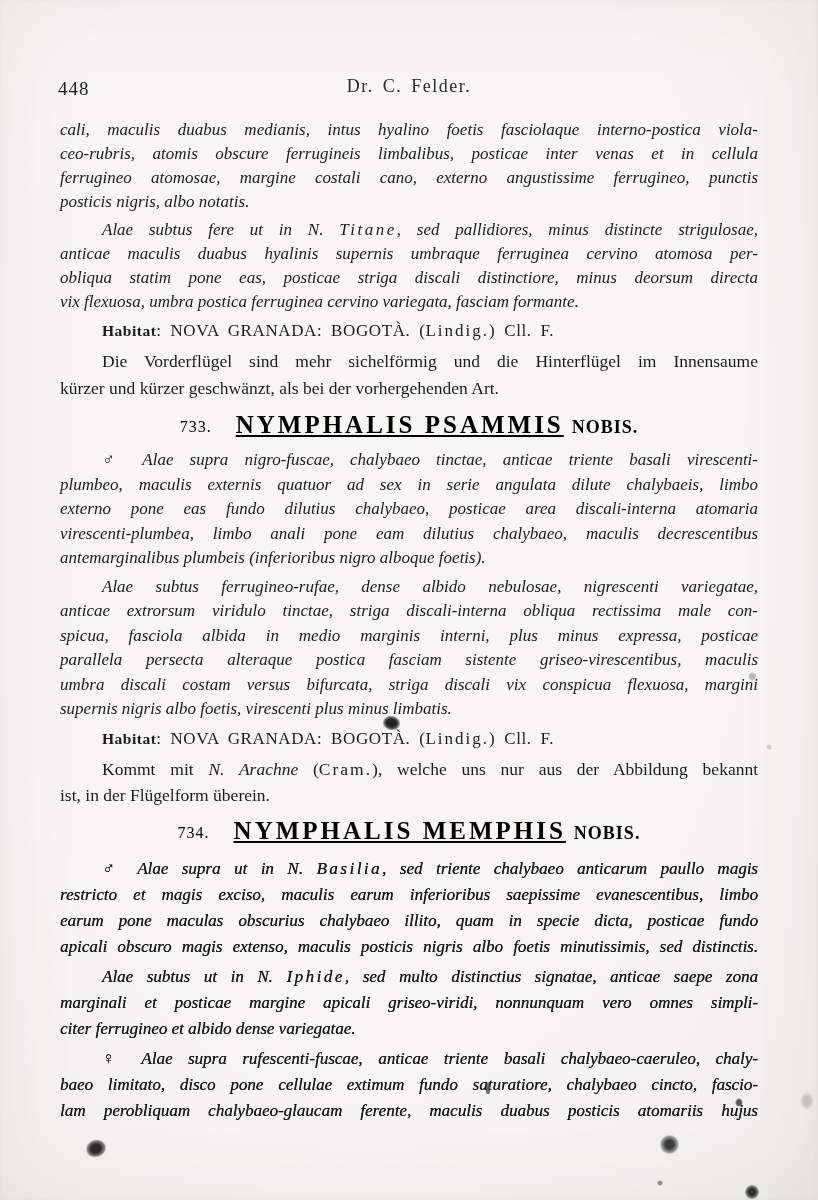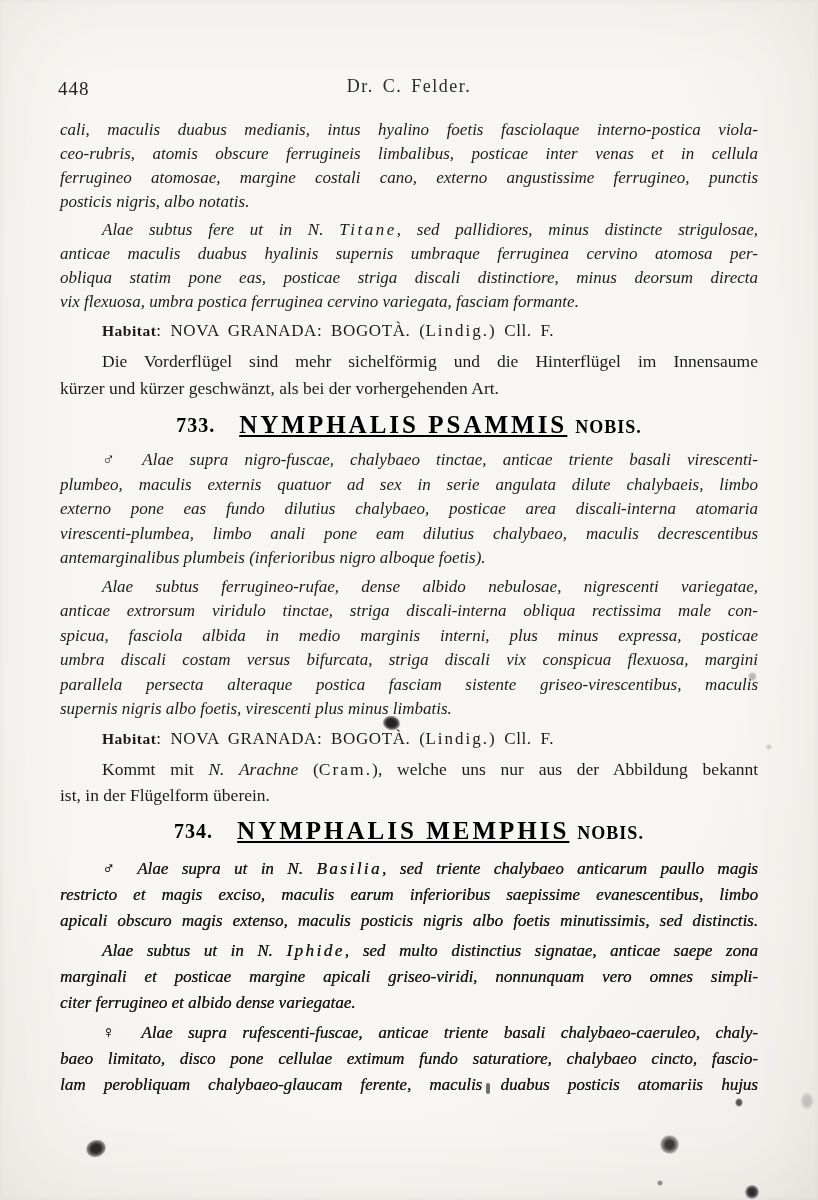--- a/index.html
+++ b/index.html
@@ -51,21 +51,21 @@
   .seg-i{font-style:italic;}
   .seg-r{font-style:normal;}
   .seg-b{font-style:normal;font-weight:bold;font-size:15.5px;letter-spacing:0.5px;}
   .seg-isp{font-style:italic;letter-spacing:2.5px;}
   .seg-rsp{font-style:normal;letter-spacing:2px;}
   
   .heading{
     text-align:center;margin-top:8px;line-height:30px;height:32px;
     color:#000;
   }
-  .h-num{font-size:20px;font-weight:bold;letter-spacing:1px;margin-right:24px;vertical-align:1px;}
+  .h-num{font-size:16px;font-weight:normal;letter-spacing:1px;margin-right:24px;vertical-align:1px;}
   .h-main{font-size:25px;font-weight:bold;letter-spacing:3px;text-decoration:underline;}
   .h-sub{font-size:18px;font-weight:bold;letter-spacing:1px;margin-left:8px;}
   
   .speck{position:absolute;border-radius:50%;filter:blur(0.7px);}
   .s1{left:86px;top:1140px;width:20px;height:17px;background:radial-gradient(#2a2a2a 35%,rgba(60,60,60,0.55) 65%,transparent 75%);transform:rotate(-20deg);}
   .s2{left:660px;top:1135px;width:19px;height:19px;background:radial-gradient(#3a3a3a 30%,rgba(70,70,70,0.5) 60%,transparent 75%);transform:rotate(15deg);}
   .s3{left:745px;top:1185px;width:14px;height:14px;background:radial-gradient(#2f2f2f 35%,rgba(70,70,70,0.5) 65%,transparent 78%);}
   .s4{left:735px;top:1098px;width:8px;height:9px;background:radial-gradient(#555 40%,transparent 75%);}
   .s5{left:486px;top:1083px;width:4px;height:11px;border-radius:2px;background:#4a4a4a;opacity:0.8;}
   .s6{left:748px;top:672px;width:9px;height:9px;background:radial-gradient(#8a8a8a 40%,transparent 75%);opacity:0.55;}
@@ -106,35 +106,36 @@
         <div class="line jl ind"><span class="seg-i">♂ Alae supra nigro-fuscae, chalybaeo tinctae, anticae triente basali virescenti-</span></div>
         <div class="line jl"><span class="seg-i">plumbeo, maculis externis quatuor ad sex in serie angulata dilute chalybaeis, limbo</span></div>
         <div class="line jl"><span class="seg-i">externo pone eas fundo dilutius chalybaeo, posticae area discali-interna atomaria</span></div>
         <div class="line jl"><span class="seg-i">virescenti-plumbea, limbo anali pone eam dilutius chalybaeo, maculis decrescentibus</span></div>
         <div class="line"><span class="seg-i">antemarginalibus plumbeis (inferioribus nigro alboque foetis).</span></div>
       </div>
       <div class="para p-body2">
         <div class="line jl ind"><span class="seg-i">Alae subtus ferrugineo-rufae, dense albido nebulosae, nigrescenti variegatae,</span></div>
         <div class="line jl"><span class="seg-i">anticae extrorsum viridulo tinctae, striga discali-interna obliqua rectissima male con-</span></div>
         <div class="line jl"><span class="seg-i">spicua, fasciola albida in medio marginis interni, plus minus expressa, posticae</span></div>
+        <div class="line jl"><span class="seg-i">parallela persecta alteraque postica fasciam sistente griseo-virescentibus, maculis</span></div>
         <div class="line jl"><span class="seg-i">umbra discali costam versus bifurcata, striga discali vix conspicua flexuosa, margini</span></div>
-        <div class="line jl"><span class="seg-i">parallela persecta alteraque postica fasciam sistente griseo-virescentibus, maculis</span></div>
         <div class="line"><span class="seg-i">supernis nigris albo foetis, virescenti plus minus limbatis.</span></div>
       </div>
       <div class="para p-hab2">
         <div class="line ind"><span class="seg-b">Habitat</span><span class="seg-r">: NOVA GRANADA: BOGOTÀ. (</span><span class="seg-rsp">Lindig.</span><span class="seg-r">) Cll. F.</span></div>
       </div>
       <div class="para p-ger2">
         <div class="line jl ind"><span class="seg-r">Kommt mit </span><span class="seg-i">N. Arachne</span><span class="seg-r"> (</span><span class="seg-rsp">Cram.</span><span class="seg-r">), welche uns nur aus der Abbildung bekannt</span></div>
         <div class="line"><span class="seg-r">ist, in der Flügelform überein.</span></div>
       </div>
       <div class="heading"><span class="h-num">734.</span><span class="h-main">NYMPHALIS MEMPHIS</span><span class="h-sub">NOBIS.</span></div>
       <div class="para p-heavy mt8">
         <div class="line jl ind"><span class="seg-i">♂ Alae supra ut in N. </span><span class="seg-isp">Basilia</span><span class="seg-i">, sed triente chalybaeo anticarum paullo magis</span></div>
         <div class="line jl"><span class="seg-i">restricto et magis exciso, maculis earum inferioribus saepissime evanescentibus, limbo</span></div>
+        <div class="line jl"><span class="seg-i">earum pone maculas obscurius chalybaeo illito, quam in specie dicta, posticae fundo</span></div>
         <div class="line jl"><span class="seg-i">apicali obscuro magis extenso, maculis posticis nigris albo foetis minutissimis, sed distinctis.</span></div>
       </div>
       <div class="para p-heavy">
         <div class="line jl ind"><span class="seg-i">Alae subtus ut in N. </span><span class="seg-isp">Iphide</span><span class="seg-i">, sed multo distinctius signatae, anticae saepe zona</span></div>
         <div class="line jl"><span class="seg-i">marginali et posticae margine apicali griseo-viridi, nonnunquam vero omnes simpli-</span></div>
         <div class="line"><span class="seg-i">citer ferrugineo et albido dense variegatae.</span></div>
       </div>
       <div class="para p-heavy">
         <div class="line jl ind"><span class="seg-i">♀ Alae supra rufescenti-fuscae, anticae triente basali chalybaeo-caeruleo, chaly-</span></div>
         <div class="line jl"><span class="seg-i">baeo limitato, disco pone cellulae extimum fundo saturatiore, chalybaeo cincto, fascio-</span></div>

